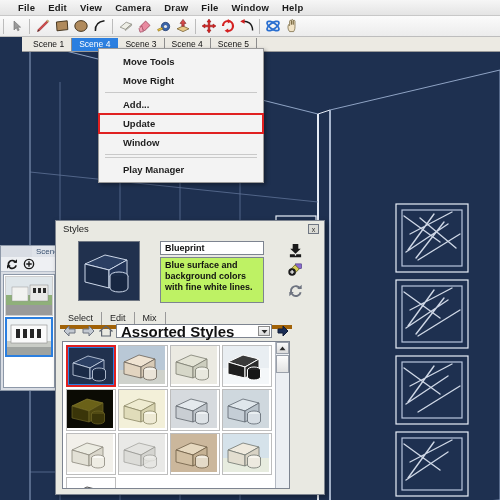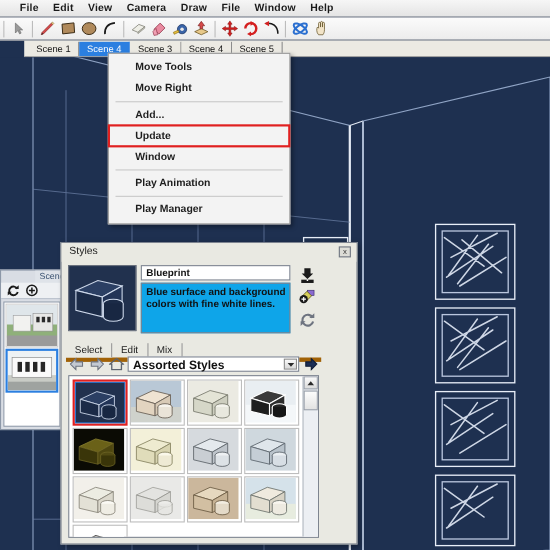--- a/index.html
+++ b/index.html
@@ -106,35 +106,35 @@
   .sd-title{
     height:17px;font-size:9.5px;color:#222;padding:2px 0 0 7px;
     box-sizing:border-box;background:#e9e9e2;position:relative;
   }
   .sd-close{
     position:absolute;right:5px;top:3px;width:11px;height:10px;
     border:1px solid #6f7682;background:#dcdcd6;font-size:7px;line-height:9px;
     text-align:center;color:#333;box-sizing:border-box;
   }
   .sd-head{
-    position:absolute;left:6px;top:20px;width:228px;height:62px;
-    display:flex;gap:4px;
+    position:absolute;left:22px;top:20px;width:228px;height:62px;
+    display:flex;gap:20px;
   }
   .sd-preview{
     width:62px;height:60px;border:1px solid #6f7682;box-sizing:border-box;
     background:#21314e;overflow:hidden;
   }
   .sd-fields{flex:1;display:flex;flex-direction:column;gap:2px;}
   .sd-name{
     height:14px;background:#fff;border:1px solid #7d8490;
     font-size:9px;color:#111;padding:1px 0 0 4px;box-sizing:border-box;
     font-weight:bold;
   }
   .sd-desc{
-    flex:1;background:#0ea5e9;border:1px solid #7d8490;
+    flex:1;background:#bef264;border:1px solid #7d8490;
     font-size:9px;color:#111;padding:2px 0 0 4px;box-sizing:border-box;
     font-weight:bold;line-height:11px;
   }
   .sd-sidebtns{
     width:22px;display:flex;flex-direction:column;align-items:center;gap:4px;
     padding-top:1px;
   }
   .sd-sidebtn{width:18px;height:16px;display:flex;align-items:center;justify-content:center;}
 
   .sd-tabs{
@@ -149,21 +149,21 @@
   }
   .sd-tab.active{background:#e9e9e2;font-weight:normal;}
 
   .sd-nav{
     position:absolute;left:6px;top:102px;width:228px;height:16px;
     display:flex;align-items:center;gap:3px;
   }
   .nav-ico{width:15px;height:14px;display:flex;align-items:center;justify-content:center;}
   .sd-select{
     flex:1;height:14px;background:#fff;border:1px solid #7d8490;
-    font-size:11px;color:#111;padding:1px 0 0 4px;box-sizing:border-box;
+    font-size:15px;color:#111;padding:1px 0 0 4px;box-sizing:border-box;
     display:flex;align-items:center;position:relative;font-weight:bold;
   }
   .sd-select .arrow{
     position:absolute;right:1px;top:1px;width:12px;height:10px;
     background:linear-gradient(#fafafa,#d8d8d8);border:1px solid #8b8b8b;
     box-sizing:border-box;display:flex;align-items:center;justify-content:center;
   }
 
   .sd-grid-wrap{
     position:absolute;left:6px;top:120px;width:228px;height:148px;
@@ -409,21 +409,20 @@
   </div>
 
   <div class="ctxmenu">
     <div class="ctx-item">Move Tools</div>
     <div class="ctx-item">Move Right</div>
     <div class="ctx-sep"></div>
     <div class="ctx-item">Add...</div>
     <div class="ctx-item highlight">Update</div>
     <div class="ctx-item">Window</div>
     <div class="ctx-sep"></div>
-    <div class="ctx-item">Play Animation</div>
     <div class="ctx-sep"></div>
     <div class="ctx-item">Play Manager</div>
   </div>
 
   <div class="styles-dlg">
     <div class="sd-title">
       <span>Styles</span>
       <span class="sd-close">x</span>
     </div>
 

